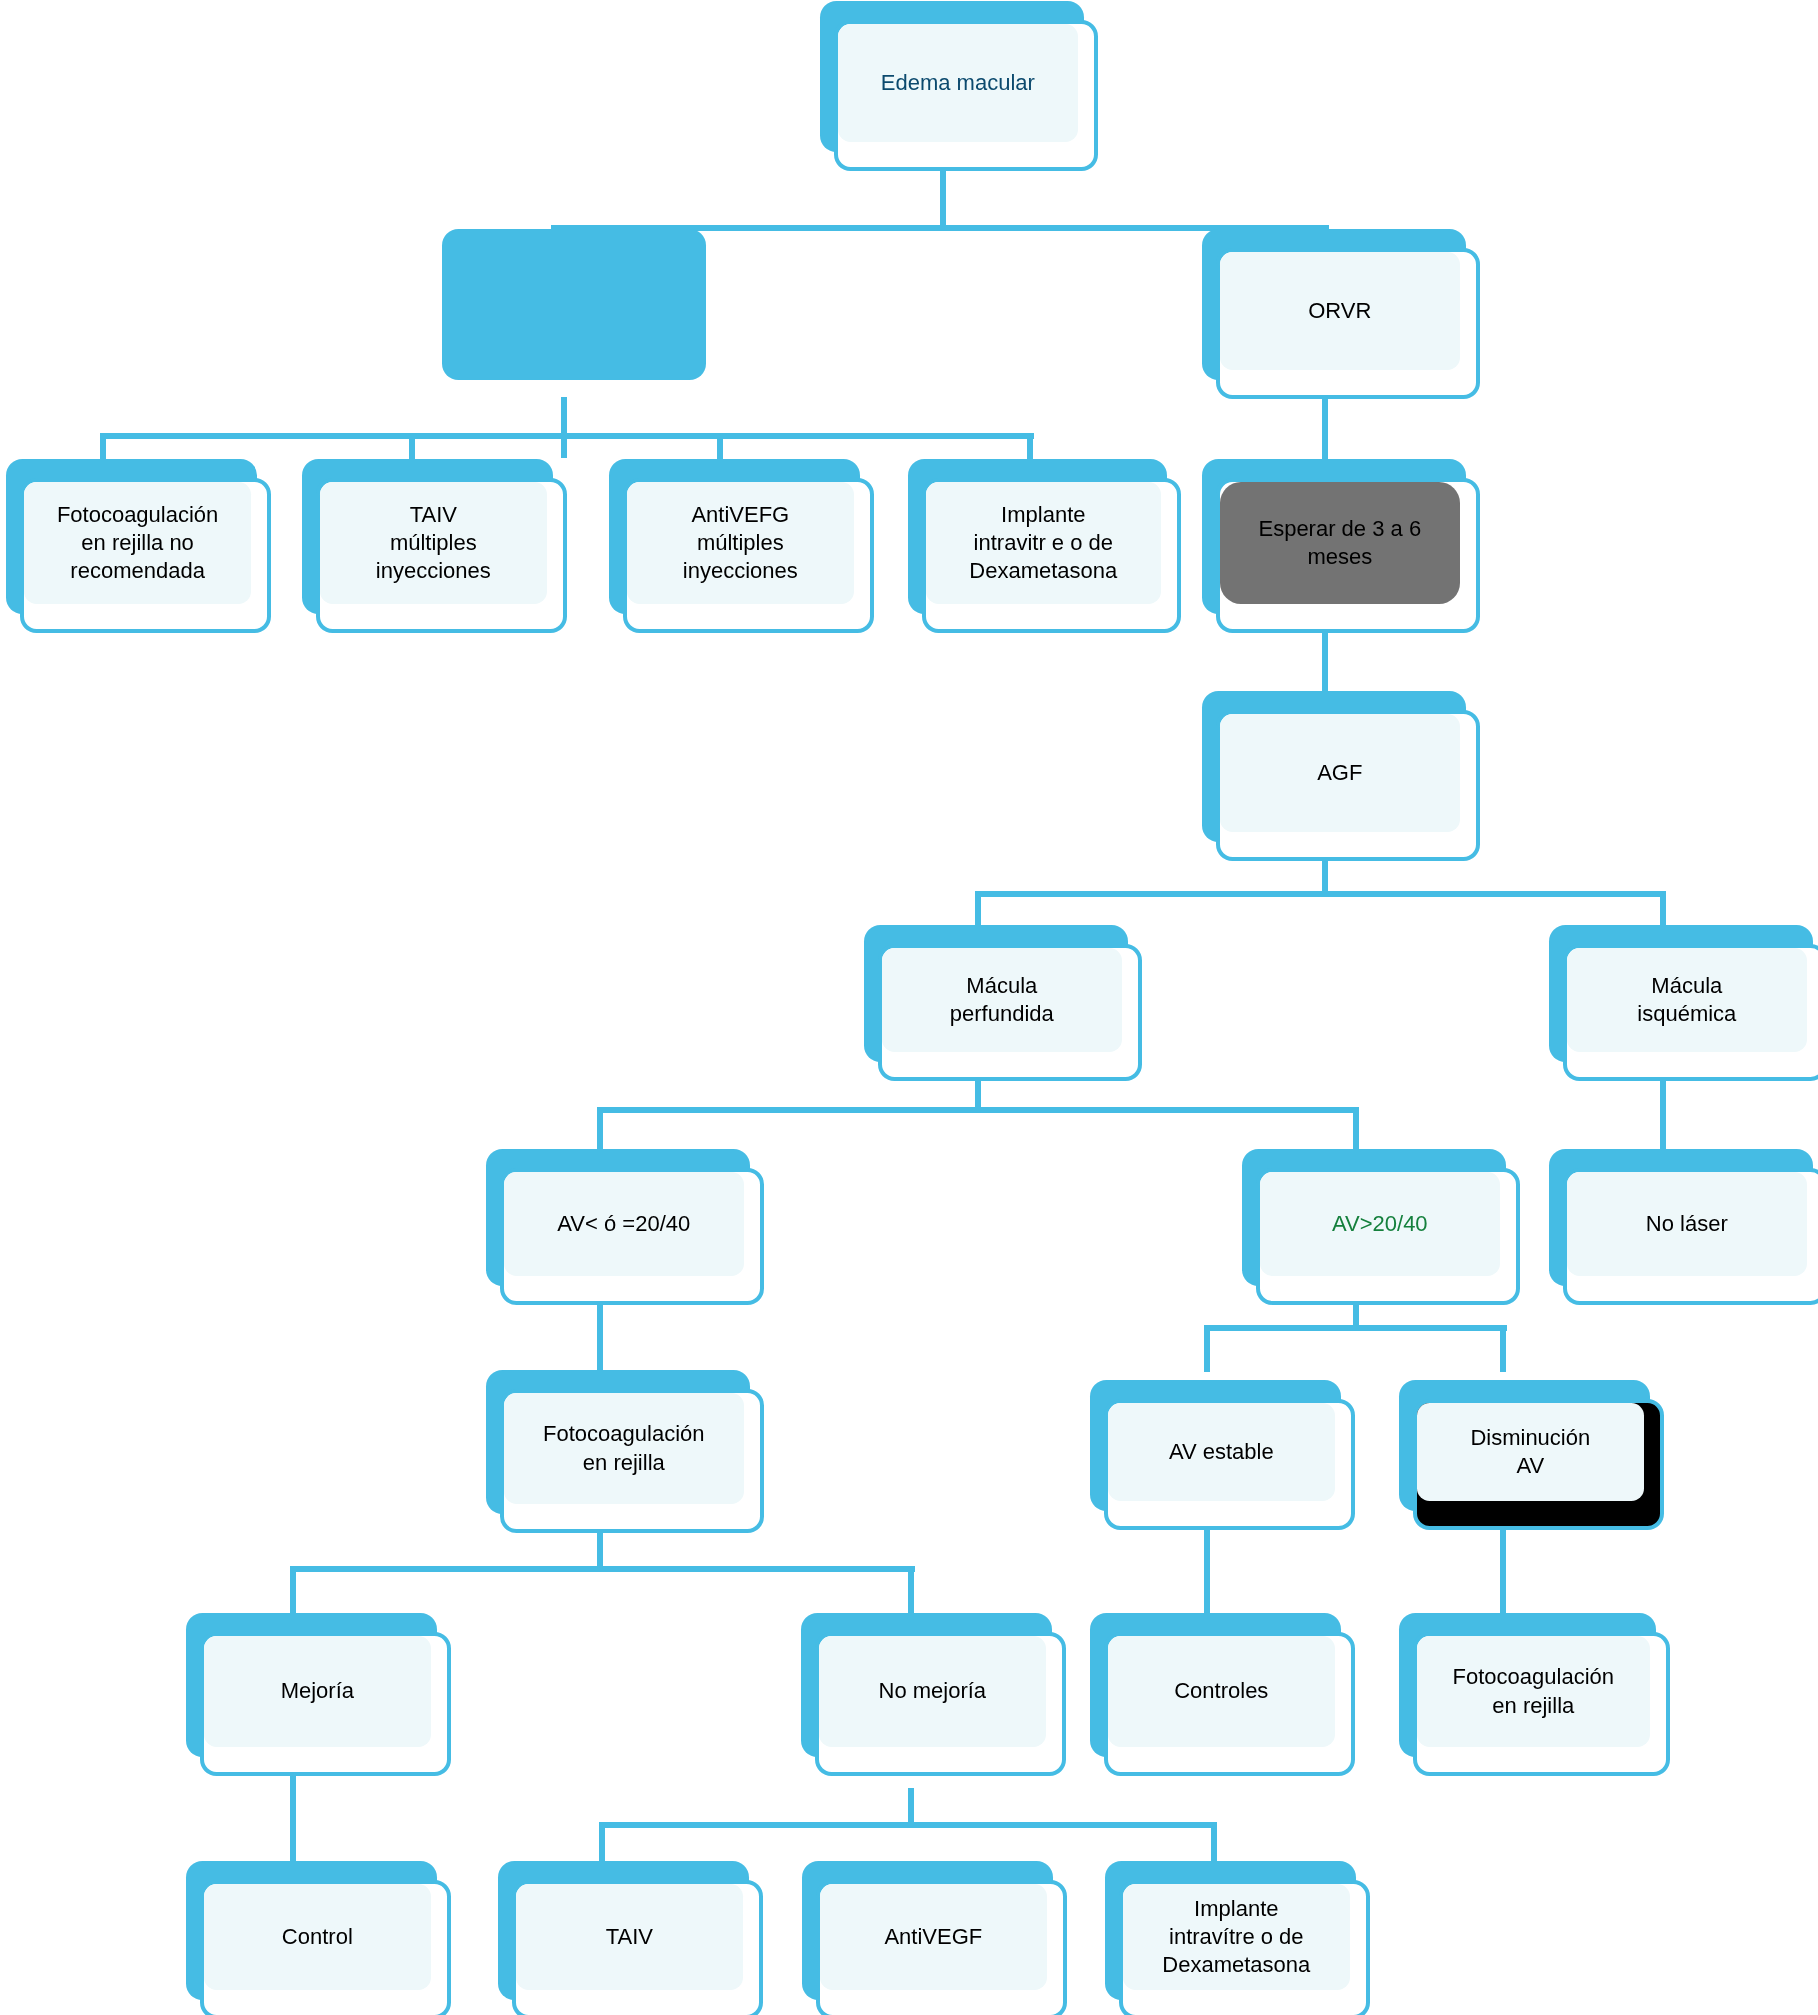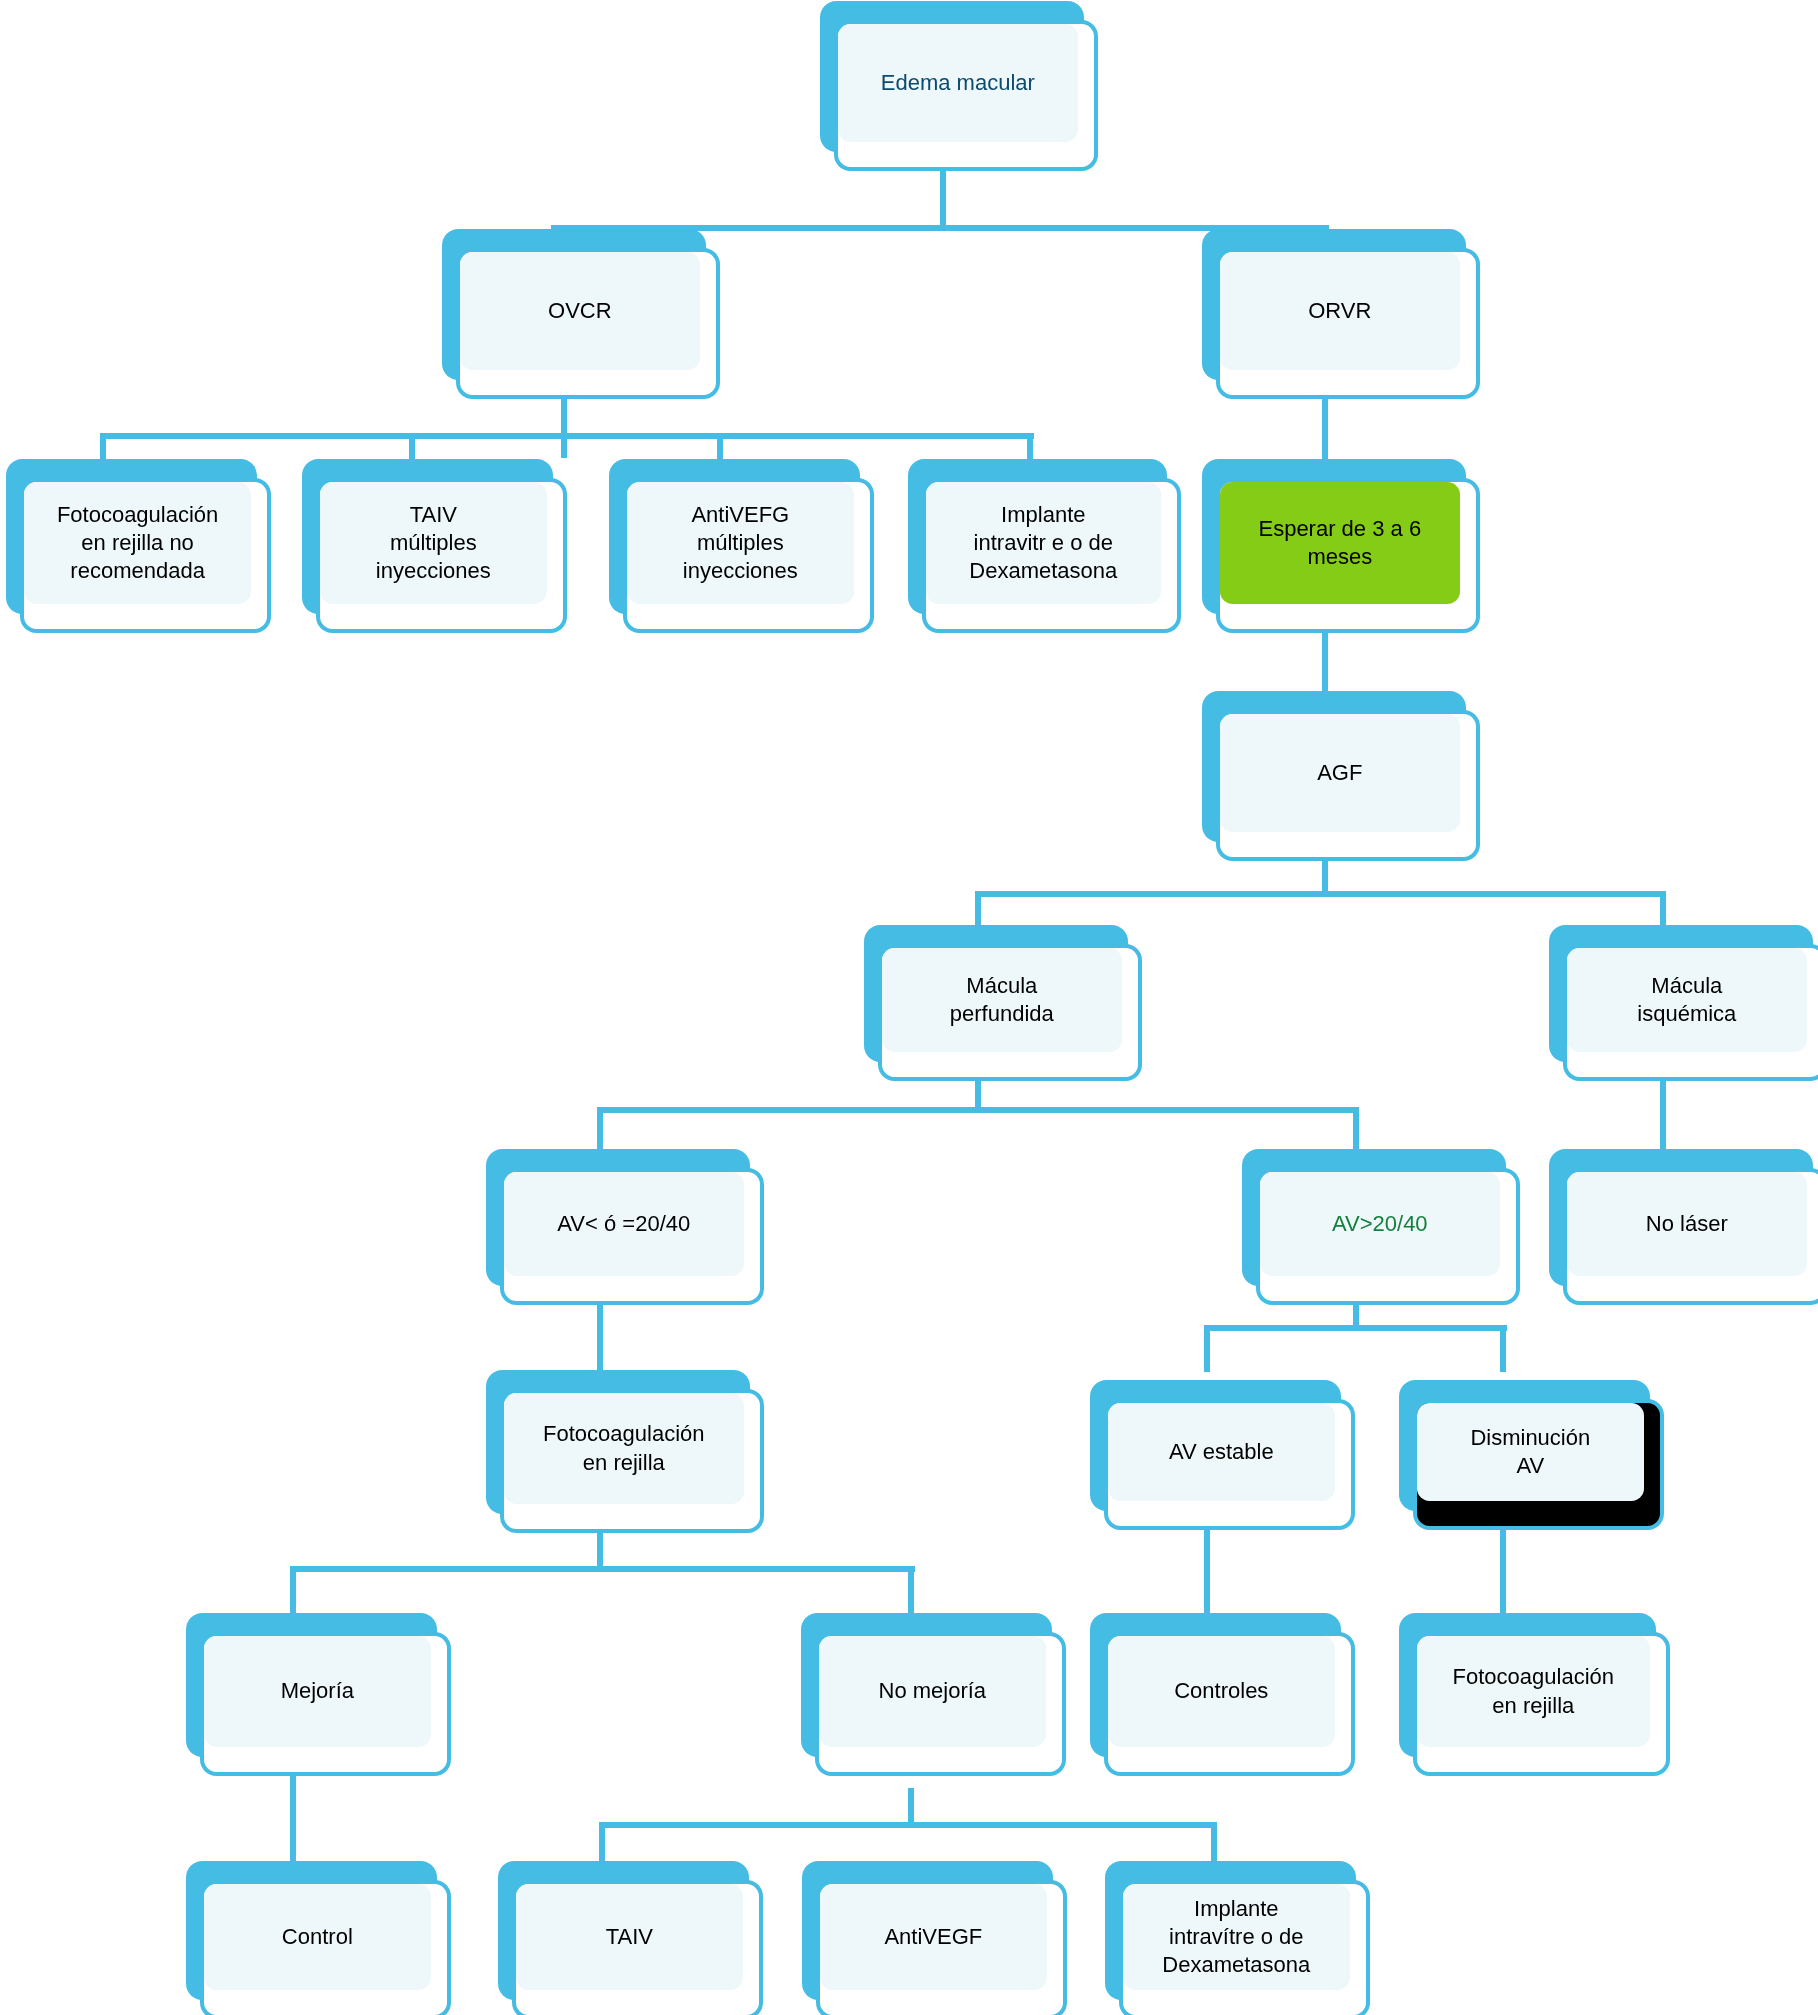--- a/index.html
+++ b/index.html
@@ -131,25 +131,20 @@
     <div class="shadow" style="background: rgb(69, 188, 228);"></div>
     <div class="card" style="border-color: rgb(69, 188, 228); background-color: rgb(255, 255, 255);">
       <div class="inner" style="background: rgb(238, 248, 250);">
         <div class="label" style="color: #0c4a6e;">Edema macular</div>
       </div>
     </div>
   </div>
 
   <div class="node" style="left:442px; top:229px; width:278px; height:170px;">
     <div class="shadow" style="background: rgb(69, 188, 228);"></div>
-    <div class="card" style="border-color: rgb(69, 188, 228); background-color: rgb(255, 255, 255);">
-      <div class="inner" style="background: rgb(238, 248, 250);">
-        <div class="label" style="color: rgb(0, 0, 0);">OVCR</div>
-      </div>
-    </div>
   </div>
 
   <div class="node" style="left:1202px; top:229px; width:278px; height:170px;">
     <div class="shadow" style="background: rgb(69, 188, 228);"></div>
     <div class="card" style="border-color: rgb(69, 188, 228); background-color: rgb(255, 255, 255);">
       <div class="inner" style="background: rgb(238, 248, 250);">
         <div class="label" style="color: rgb(0, 0, 0);">ORVR</div>
       </div>
     </div>
   </div>
@@ -194,21 +189,21 @@
         <div class="label" style="color: rgb(0, 0, 0);">Implante
 intravitr e o de
 Dexametasona</div>
       </div>
     </div>
   </div>
 
   <div class="node" style="left:1202px; top:459px; width:278px; height:174px;">
     <div class="shadow" style="background: rgb(69, 188, 228);"></div>
     <div class="card" style="border-color: rgb(69, 188, 228); background-color: rgb(255, 255, 255);">
-      <div class="inner" style="background: #84cc16;">
+      <div class="inner" style="background: #737373; border-radius: 21px;">
         <div class="label" style="color: rgb(0, 0, 0);">Esperar de 3 a 6
 meses</div>
       </div>
     </div>
   </div>
 
   <div class="node" style="left:1202px; top:691px; width:278px; height:170px;">
     <div class="shadow" style="background: rgb(69, 188, 228);"></div>
     <div class="card" style="border-color: rgb(69, 188, 228); background-color: rgb(255, 255, 255);">
       <div class="inner" style="background: rgb(238, 248, 250);">

